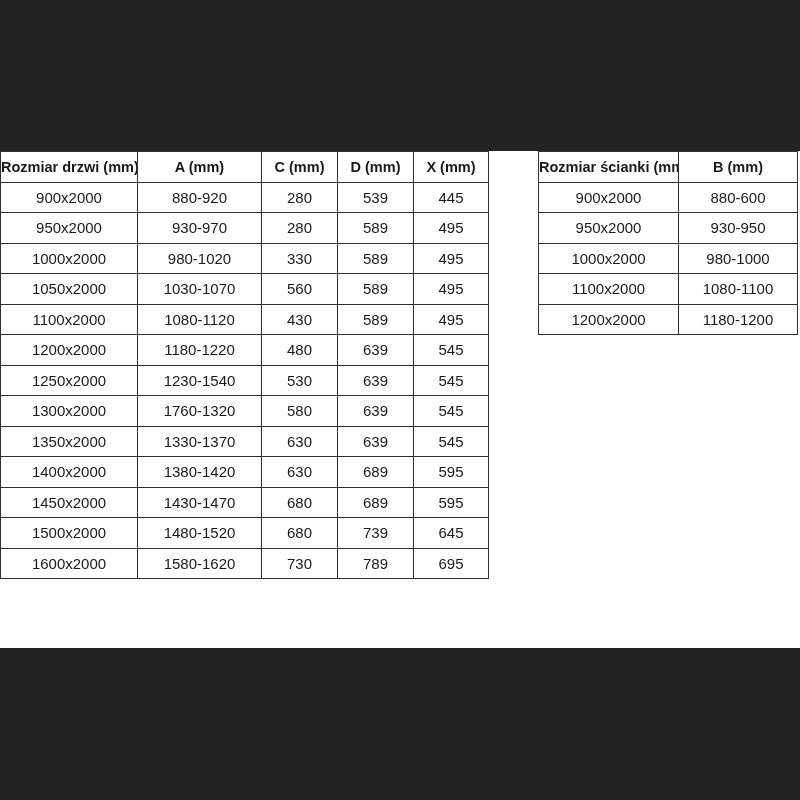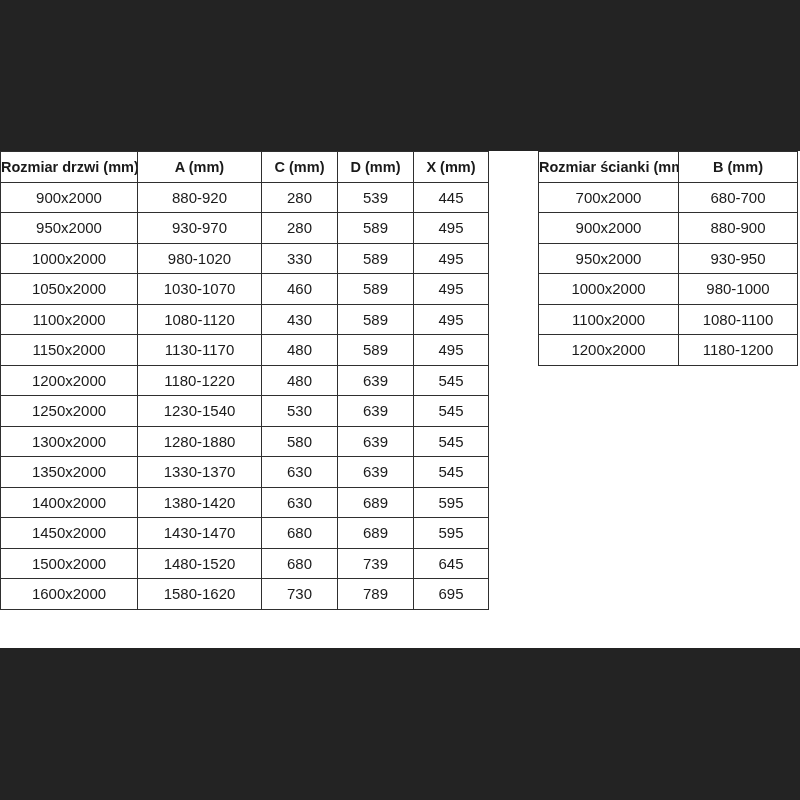--- a/index.html
+++ b/index.html
@@ -95,55 +95,48 @@
         <tr>
           <td>1000x2000</td>
           <td>980-1020</td>
           <td>330</td>
           <td>589</td>
           <td>495</td>
         </tr>
         <tr>
           <td>1050x2000</td>
           <td>1030-1070</td>
-          <td>460</td>
+          <td>560</td>
           <td>589</td>
           <td>495</td>
         </tr>
         <tr>
           <td>1100x2000</td>
           <td>1080-1120</td>
           <td>430</td>
           <td>589</td>
           <td>495</td>
         </tr>
         <tr>
-          <td>1150x2000</td>
-          <td>1130-1170</td>
-          <td>480</td>
-          <td>589</td>
-          <td>495</td>
-        </tr>
-        <tr>
           <td>1200x2000</td>
           <td>1180-1220</td>
           <td>480</td>
           <td>639</td>
           <td>545</td>
         </tr>
         <tr>
           <td>1250x2000</td>
           <td>1230-1540</td>
           <td>530</td>
           <td>639</td>
           <td>545</td>
         </tr>
         <tr>
           <td>1300x2000</td>
-          <td>1280-1880</td>
+          <td>1760-1320</td>
           <td>580</td>
           <td>639</td>
           <td>545</td>
         </tr>
         <tr>
           <td>1350x2000</td>
           <td>1330-1370</td>
           <td>630</td>
           <td>639</td>
           <td>545</td>
@@ -185,26 +178,22 @@
       <col style="width:119px">
     </colgroup>
   <thead>
         <tr>
           <th>Rozmiar ścianki (mm)</th>
           <th>B (mm)</th>
         </tr>
       </thead>
       <tbody>
         <tr>
-          <td>700x2000</td>
-          <td>680-700</td>
-        </tr>
-        <tr>
           <td>900x2000</td>
-          <td>880-900</td>
+          <td>880-600</td>
         </tr>
         <tr>
           <td>950x2000</td>
           <td>930-950</td>
         </tr>
         <tr>
           <td>1000x2000</td>
           <td>980-1000</td>
         </tr>
         <tr>

